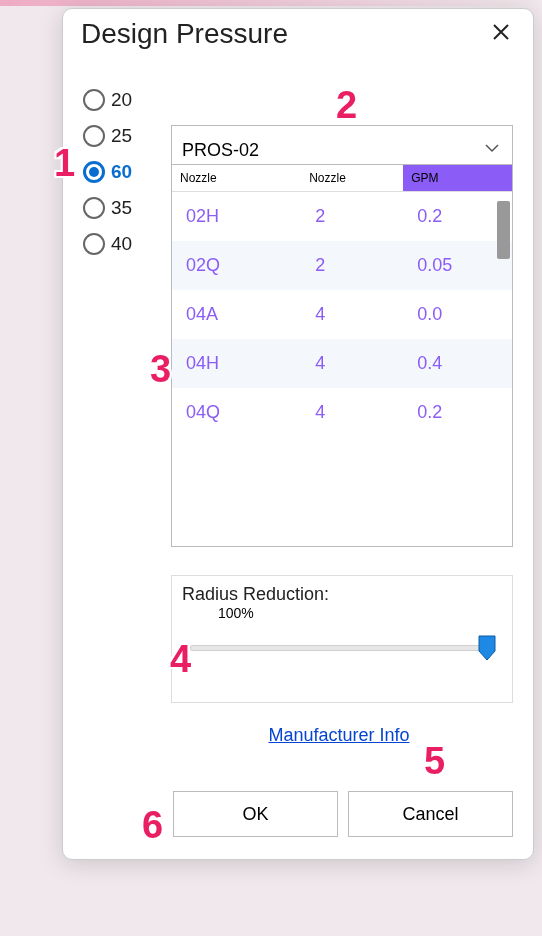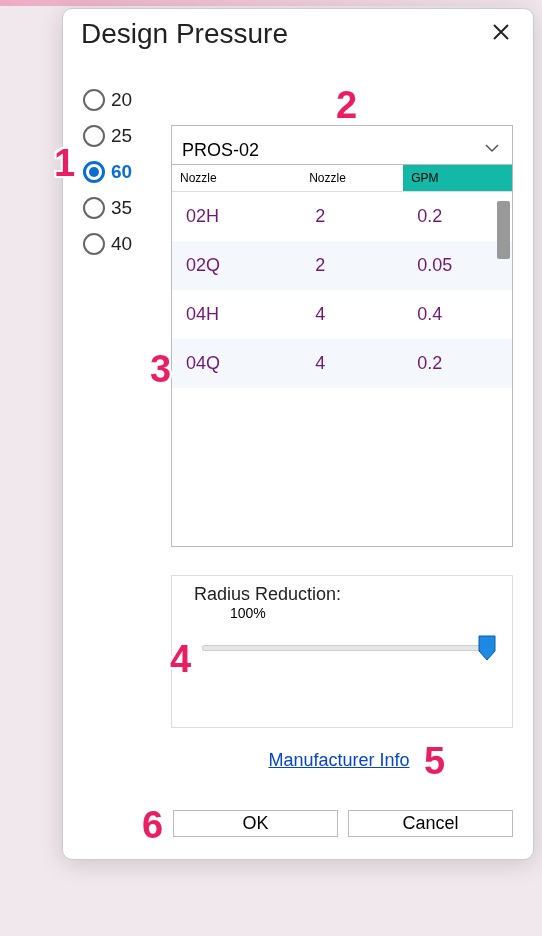--- a/index.html
+++ b/index.html
@@ -129,45 +129,45 @@
     }
     thead th {
       text-align: left;
       font-weight: normal;
       font-size: 12px;
       padding: 6px 8px 6px 8px;
       border-bottom: 1px solid #ddd;
       background: #fff;
     }
     thead th.sorted {
-      background: #14b8a6;
+      background: #8b5cf6;
       margin-top: 12px;
     }
     tbody td {
       font-size: 18px;
       padding: 14px 8px 14px 14px;
-      color: #701a75;
+      color: #8b5cf6;
     }
     tbody tr:nth-child(even) td {
       background: #f4f7fb;
     }
     .scrollthumb {
       position: absolute;
       right: 2px;
       top: 36px;
       width: 13px;
       height: 58px;
       background: #999;
       border-radius: 2px;
     }
     .reduction-block {
       margin-top: 28px;
       border: 1px solid #ddd;
-      padding: 8px 10px 30px 22px;
-      height: 153px;
+      padding: 8px 10px 30px 10px;
+      height: 128px;
     }
     .reduction-label {
       font-size: 18px;
       color: #222;
     }
     .reduction-value {
       font-size: 14px;
       padding-left: 36px;
     }
     .slider {
@@ -205,21 +205,21 @@
     }
     .button-row {
       display: flex;
       gap: 10px;
       padding: 0 20px 18px 110px;
       margin-top: auto;
       margin-bottom: 4px;
     }
     .dlg-btn {
       flex: 1;
-      height: 27px;
+      height: 46px;
       border: 1px solid #bbb;
       background: #fff;
       font-size: 18px;
       cursor: pointer;
       display: flex;
       align-items: center;
       justify-content: center;
     }
     
     .badge {
@@ -306,20 +306,25 @@
                 <td>02H</td>
                 <td>2</td>
                 <td>0.2</td>
               </tr>
               <tr>
                 <td>02Q</td>
                 <td>2</td>
                 <td>0.05</td>
               </tr>
               <tr>
+                <td>04A</td>
+                <td>4</td>
+                <td>0.0</td>
+              </tr>
+              <tr>
                 <td>04H</td>
                 <td>4</td>
                 <td>0.4</td>
               </tr>
               <tr>
                 <td>04Q</td>
                 <td>4</td>
                 <td>0.2</td>
               </tr>
             </tbody>

